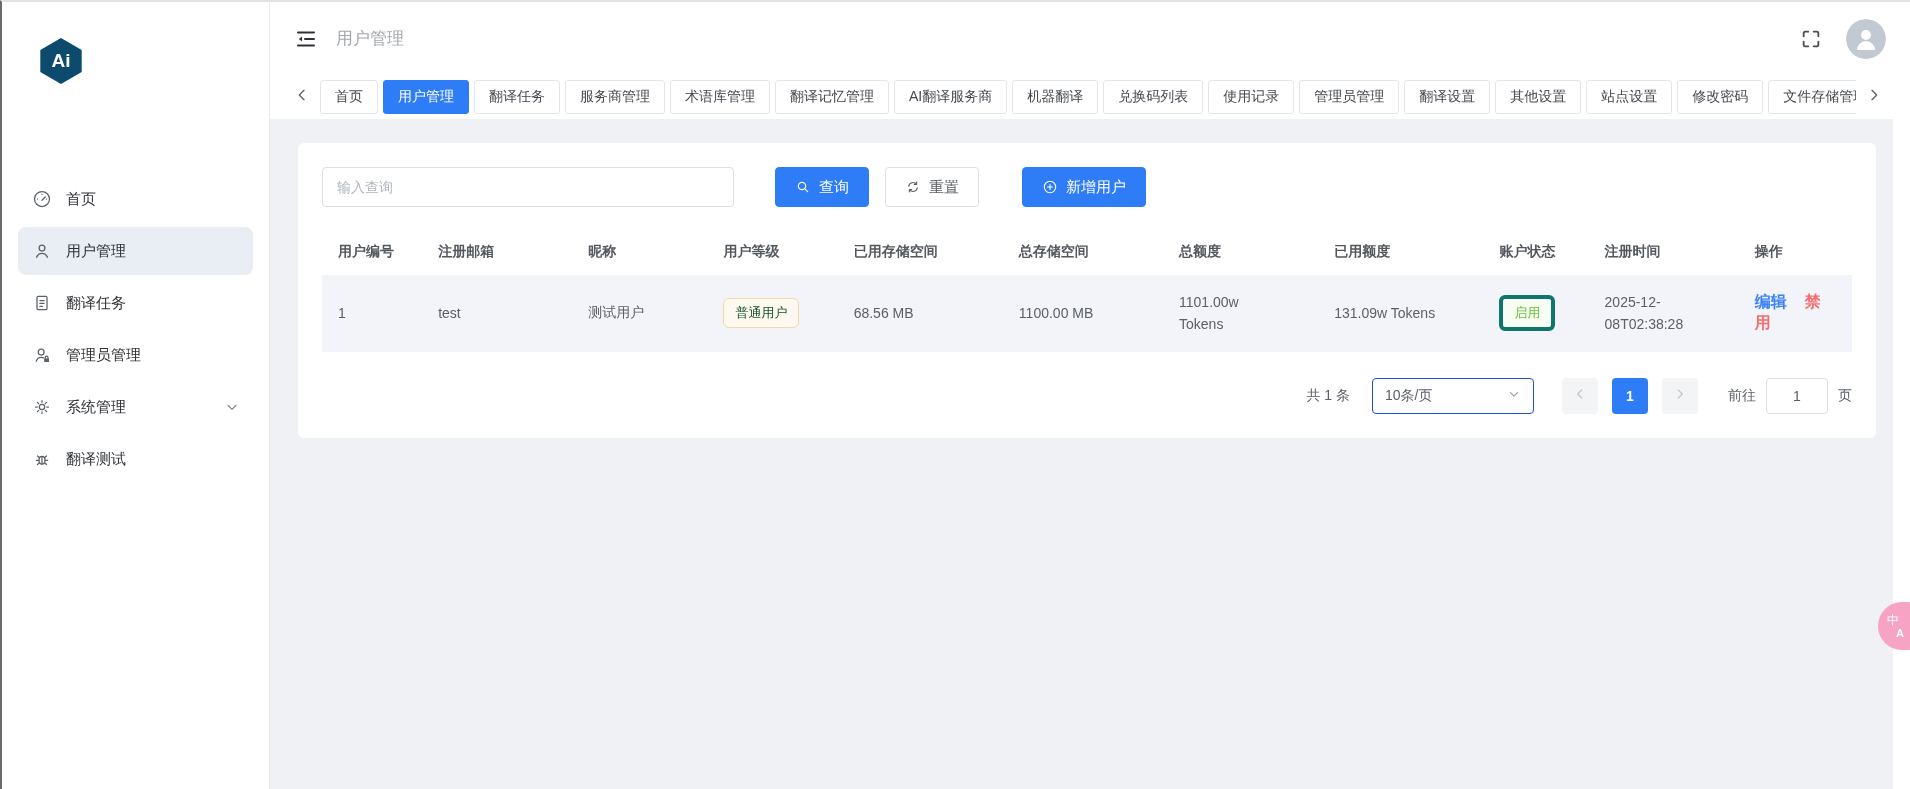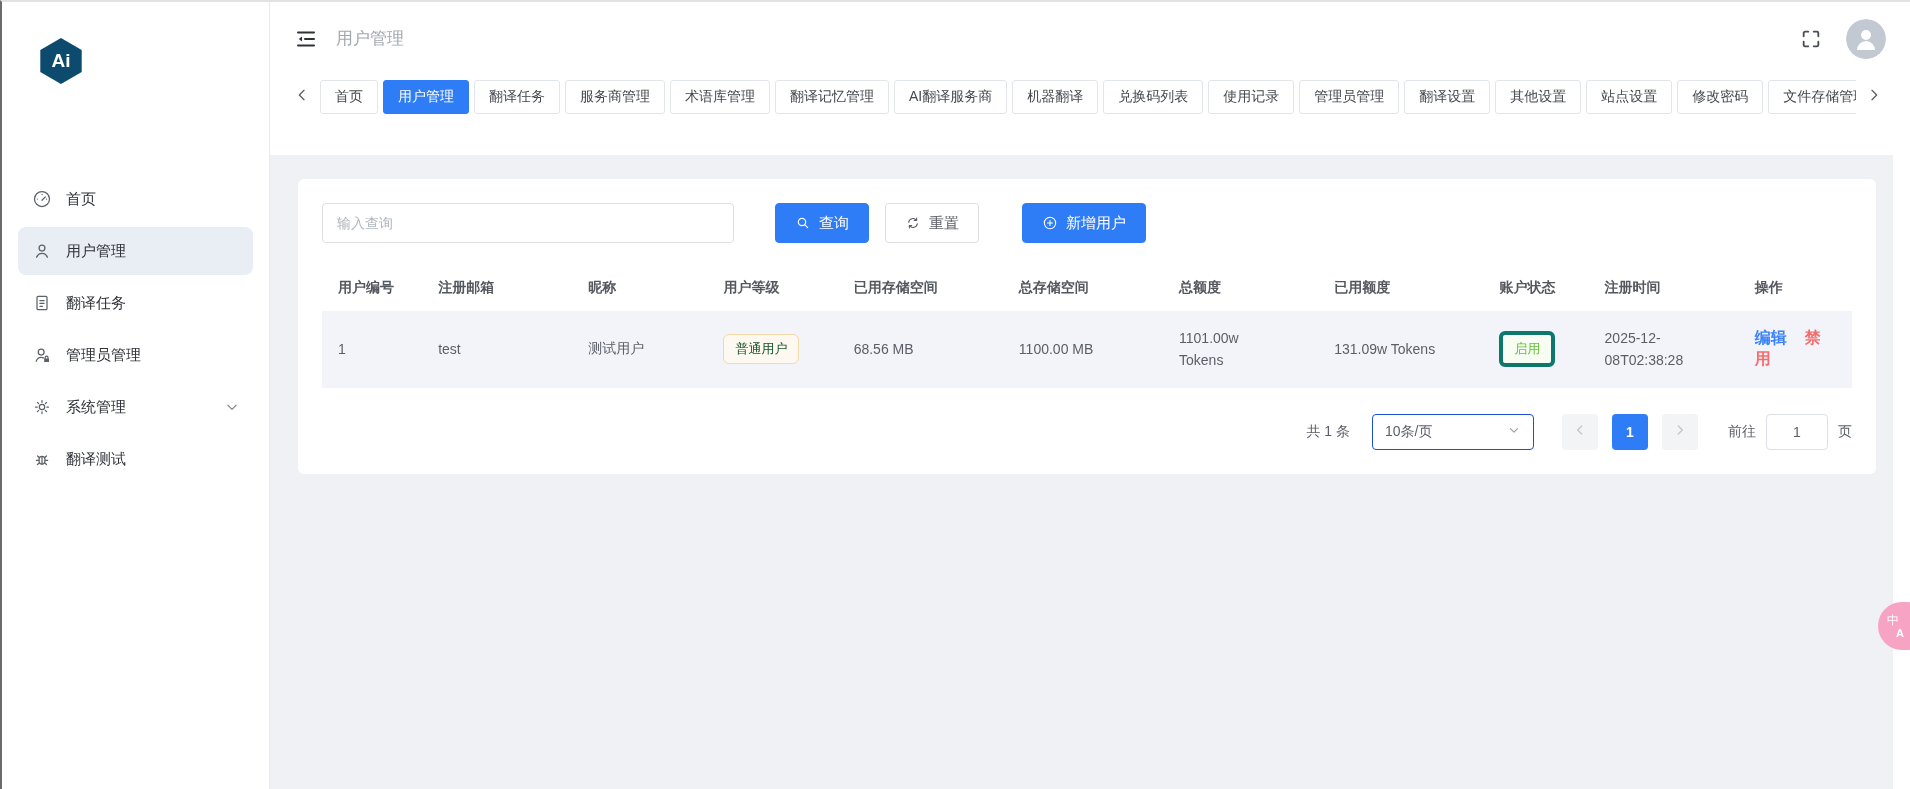--- a/index.html
+++ b/index.html
@@ -42,21 +42,21 @@
   .tabbar { height:44px; background:#fff; display:flex; align-items:center; padding:0 0 0 20px; }
   .tab-nav { width:24px; height:24px; color:#5d6166; cursor:pointer; flex:0 0 auto;
     display:flex; align-items:center; justify-content:center; }
   .tab-nav svg { width:16px; height:16px; }
   .tabs-strip { width:1536px; margin:0 6px; display:flex; gap:5px; overflow:hidden; flex:0 0 auto; }
   .tab { flex:0 0 auto; padding:7px 14px; font-size:14px; color:#44484e; background:#fff;
     border:1px solid #e2e5ea; border-radius:3px; cursor:pointer; white-space:nowrap; }
   .tab.active { background:#2e7cf6; border-color:#2e7cf6; color:#fff; }
 
   
-  .content { flex:1; background:#f0f1f5; padding:24px 0 12px 28px;margin-top:36px; }
+  .content { flex:1; background:#f0f1f5; padding:24px 0 12px 28px; }
   .right-strip { position:absolute; top:117px; right:0; bottom:0; width:17px; background:#fff; }
   .card { width:1578px; background:#fff; border-radius:6px; padding:24px; }
 
   .toolbar { display:flex; align-items:center; }
   .search-input { width:412px; height:40px; border:1px solid #dcdfe6; border-radius:4px;
     padding:0 14px; font-size:14px; color:#333; outline:none; }
   .search-input::placeholder { color:#aeb4bd; }
   .btn { height:40px; display:flex; align-items:center; justify-content:center; gap:8px;
     border-radius:4px; font-size:15px; cursor:pointer; border:1px solid transparent; padding:0 19px; }
   .btn svg { width:16px; height:16px; display:block; }

